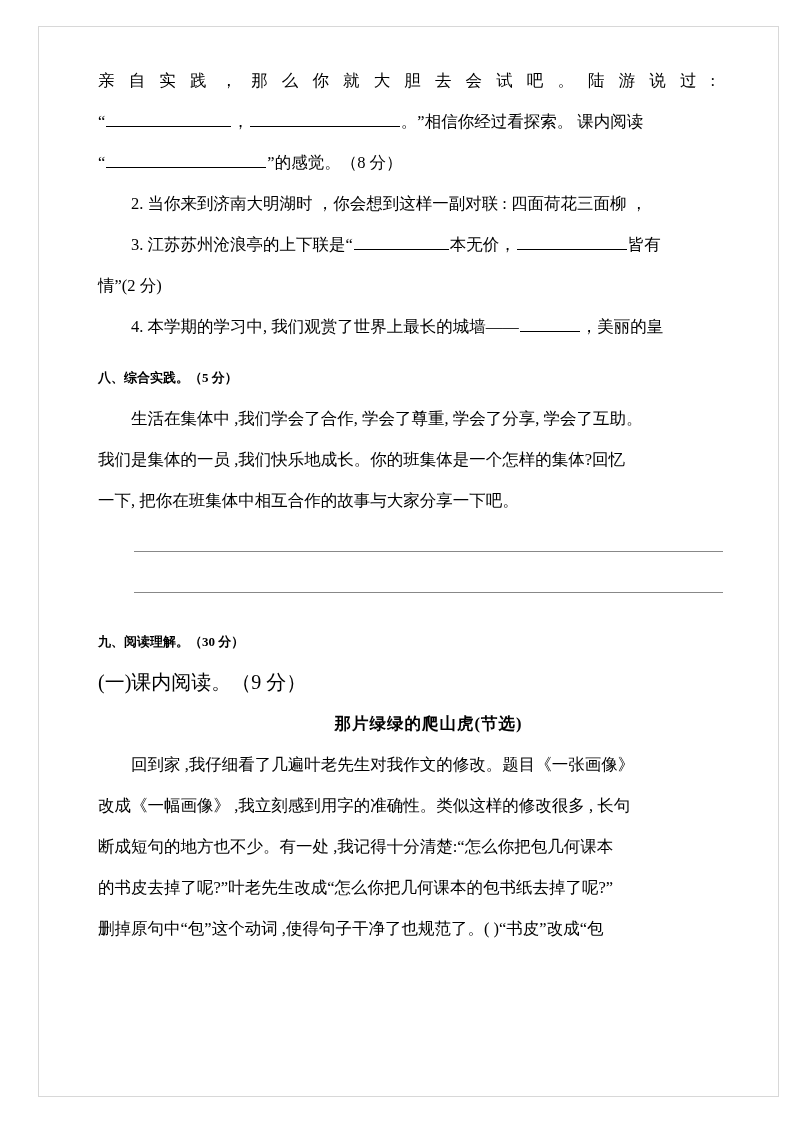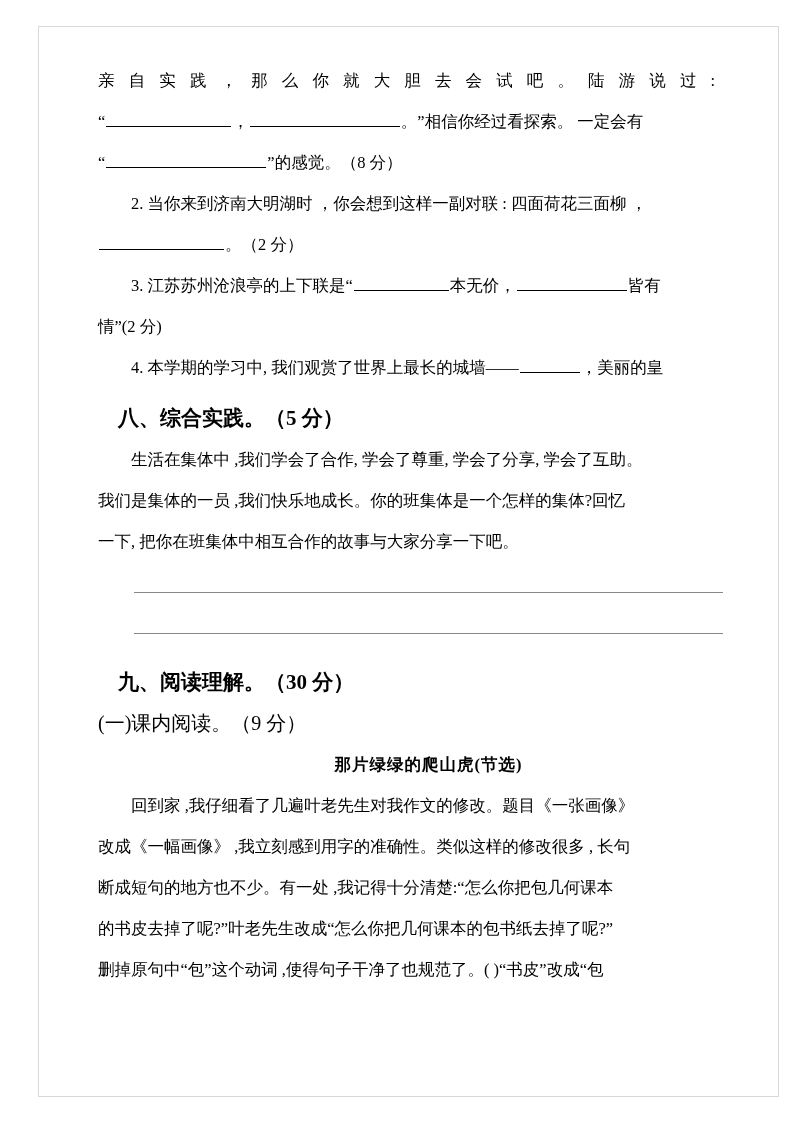--- a/index.html
+++ b/index.html
@@ -58,23 +58,22 @@
   .f95 { width: 95px; }
   .f110 { width: 110px; }
   .f125 { width: 125px; }
   .f150 { width: 150px; }
   .f160 { width: 160px; }
   .f60 { width: 60px; }
   .f70 { width: 70px; }
 
   .sect-head {
     font-weight: bold;
-    font-size: 21px;
+    font-size: 13px;
     margin-top: 10px;
-    margin-left: 20px;
   }
   .sub-head {
     font-size: 20px;
   }
   .center {
     text-align: center;
   }
   .answer-line {
     display: block;
     border-bottom: 1px solid #888;
@@ -92,32 +91,29 @@
   <div class="edge edge-top"></div>
   <div class="edge edge-bottom"></div>
   <div class="edge edge-left"></div>
   <div class="edge edge-right"></div>
 
   <div class="content">
 
     <p class="spread">亲 自 实 践 ， 那 么 你 就 大 胆 去 会 试 吧 。 陆 游 说 过 :</p>
 
     <p>
-      <span>“</span><span class="fill f125"></span><span>，</span><span class="fill f150"></span><span>。”相信你经过看探索。 一定会有</span>
+      <span>“</span><span class="fill f125"></span><span>，</span><span class="fill f150"></span><span>。”相信你经过看探索。 课内阅读</span>
     </p>
 
     <p>
       <span>“</span><span class="fill f160"></span><span>”的感觉。（8 分）</span>
     </p>
 
     <p class="indent2">
       <span>2. 当你来到济南大明湖时 ，你会想到这样一副对联 : 四面荷花三面柳 ，</span>
-    </p>
-    <p>
-      <span class="fill f125"></span><span>。（2 分）</span>
     </p>
 
     <p class="indent2">
       <span>3. 江苏苏州沧浪亭的上下联是“</span><span class="fill f95"></span><span>本无价，</span><span class="fill f110"></span><span>皆有</span>
     </p>
     <p>
       <span>情”(2 分)</span>
     </p>
 
     <p class="indent2">

